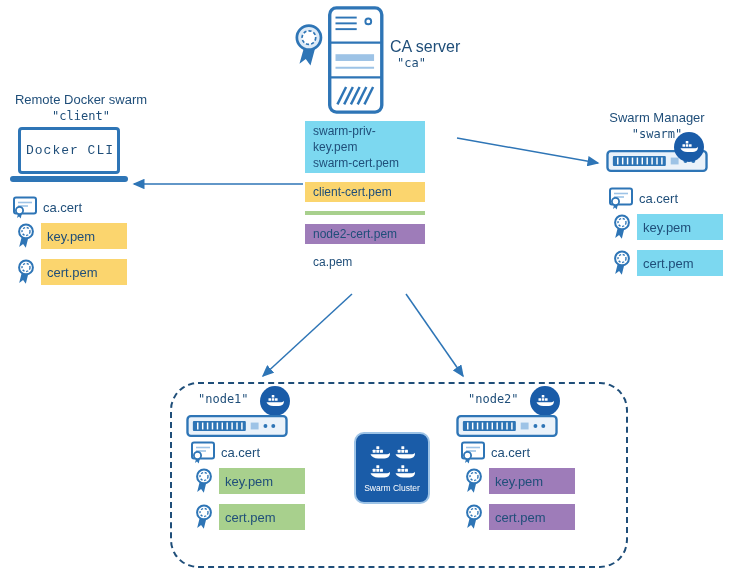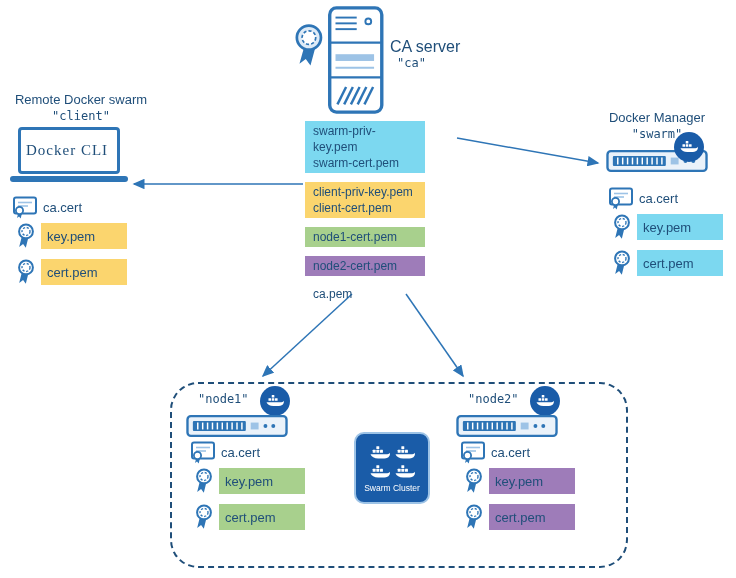--- a/index.html
+++ b/index.html
@@ -8,21 +8,21 @@
     --whale-bg:#1A5CA8; --cluster-border:#9DC3E6;
   }
   *{box-sizing:border-box;margin:0;padding:0}
   body{font-family:"Liberation Sans",sans-serif;background:#fff;color:var(--navy)}
   .canvas{position:relative;width:736px;height:578px;background:#fff;overflow:hidden}
   .abs{position:absolute}
   .defs-svg{position:absolute;width:0;height:0;overflow:hidden}
   .title{font-size:16px;white-space:nowrap}
   .center{text-align:center;font-size:13px;white-space:nowrap}
   .mono{font-family:"DejaVu Sans Mono",monospace;font-size:12px;white-space:nowrap}
-  .mono-s{font-family:Liberation Serif, serif;font-size:15px;letter-spacing:1px;color:var(--navy)}
+  .mono-s{font-family:Liberation Mono, monospace;font-size:13px;letter-spacing:1px;color:var(--navy)}
   .stack{width:120px;font-size:12px}
   .block{padding:2px 8px;line-height:16px;margin-bottom:9px;color:var(--navy)}
   .ca-pem{padding:2px 8px;font-size:12px}
   .cert-row{display:flex;align-items:center;gap:5px}
   .cert-label{font-size:13px;white-space:nowrap}
   .pill{display:inline-flex;align-items:center;width:86px;height:26px;padding-left:6px;font-size:13px;white-space:nowrap}
   .pill.yellow{background:var(--yellow)}
   .pill.cyan{background:var(--cyan)}
   .pill.green{background:var(--green)}
   .pill.purple{background:var(--purple)}
@@ -144,25 +144,23 @@
   </div>
   <div class="abs title" style="left:390px;top:38px">CA server</div>
   <div class="abs mono" style="left:397px;top:56px">"ca"</div>
 
   <div class="abs stack" style="left:305px;top:121px">
     <div class="block" style="background:var(--cyan)">
       <div>swarm-priv-key.pem</div>
       <div>swarm-cert.pem</div>
     </div>
     <div class="block" style="background:var(--yellow)">
-      <div>client-priv-key.pem</div>
       <div>client-cert.pem</div>
     </div>
     <div class="block" style="background:var(--green)">
-      <div>node1-cert.pem</div>
     </div>
     <div class="block" style="background:var(--purple)">
       <div>node2-cert.pem</div>
     </div>
     <div class="ca-pem">ca.pem</div>
   </div>
 
   <div class="abs center" style="left:0;top:92px;width:162px">Remote Docker swarm</div>
   <div class="abs center mono" style="left:0;top:109px;width:162px">"client"</div>
   <div class="abs laptop" style="left:10px;top:127px">
@@ -183,21 +181,21 @@
       </svg>
     <span class="pill yellow">key.pem</span>
   </div>
   <div class="abs cert-row" style="left:16px;top:259px">
     <svg class="ic-seal">
         <use href="#seal"></use>
       </svg>
     <span class="pill yellow">cert.pem</span>
   </div>
 
-  <div class="abs center" style="left:592px;top:110px;width:130px">Docker Manager</div>
+  <div class="abs center" style="left:592px;top:110px;width:130px">Swarm Manager</div>
   <div class="abs center mono" style="left:592px;top:127px;width:130px">"swarm"</div>
   <div class="abs" style="left:606px;top:148px">
     <svg class="ic-rack">
         <use href="#rack"></use>
       </svg>
   </div>
   <div class="abs whale-badge" style="left:674px;top:132px">
     <svg class="ic-whale">
         <use href="#whale"></use>
       </svg>

